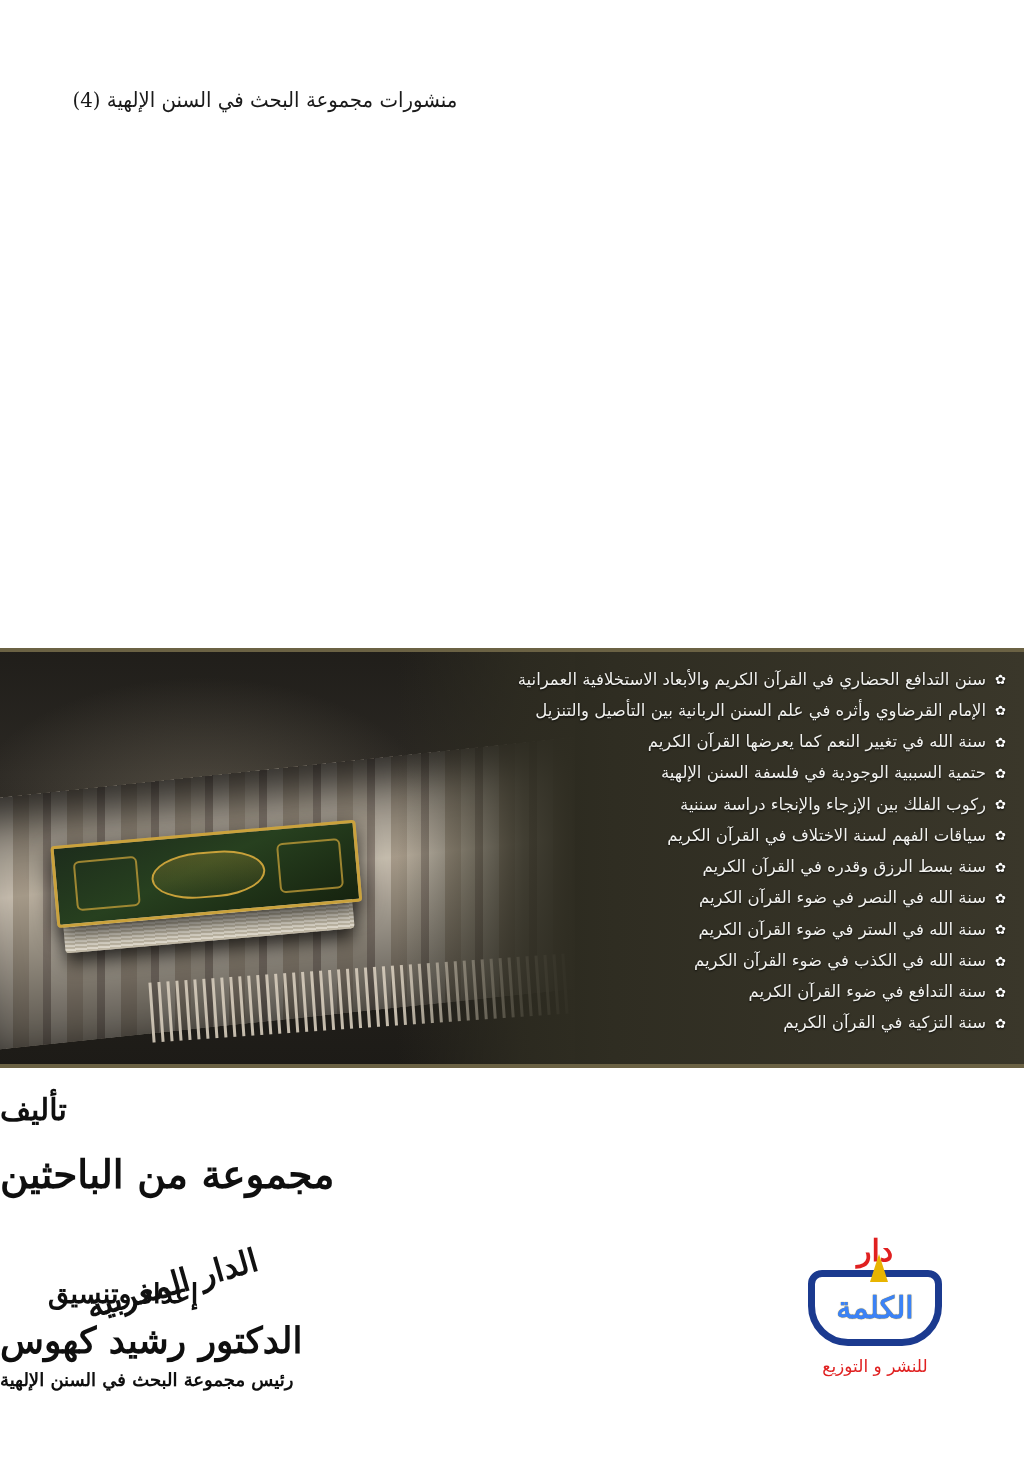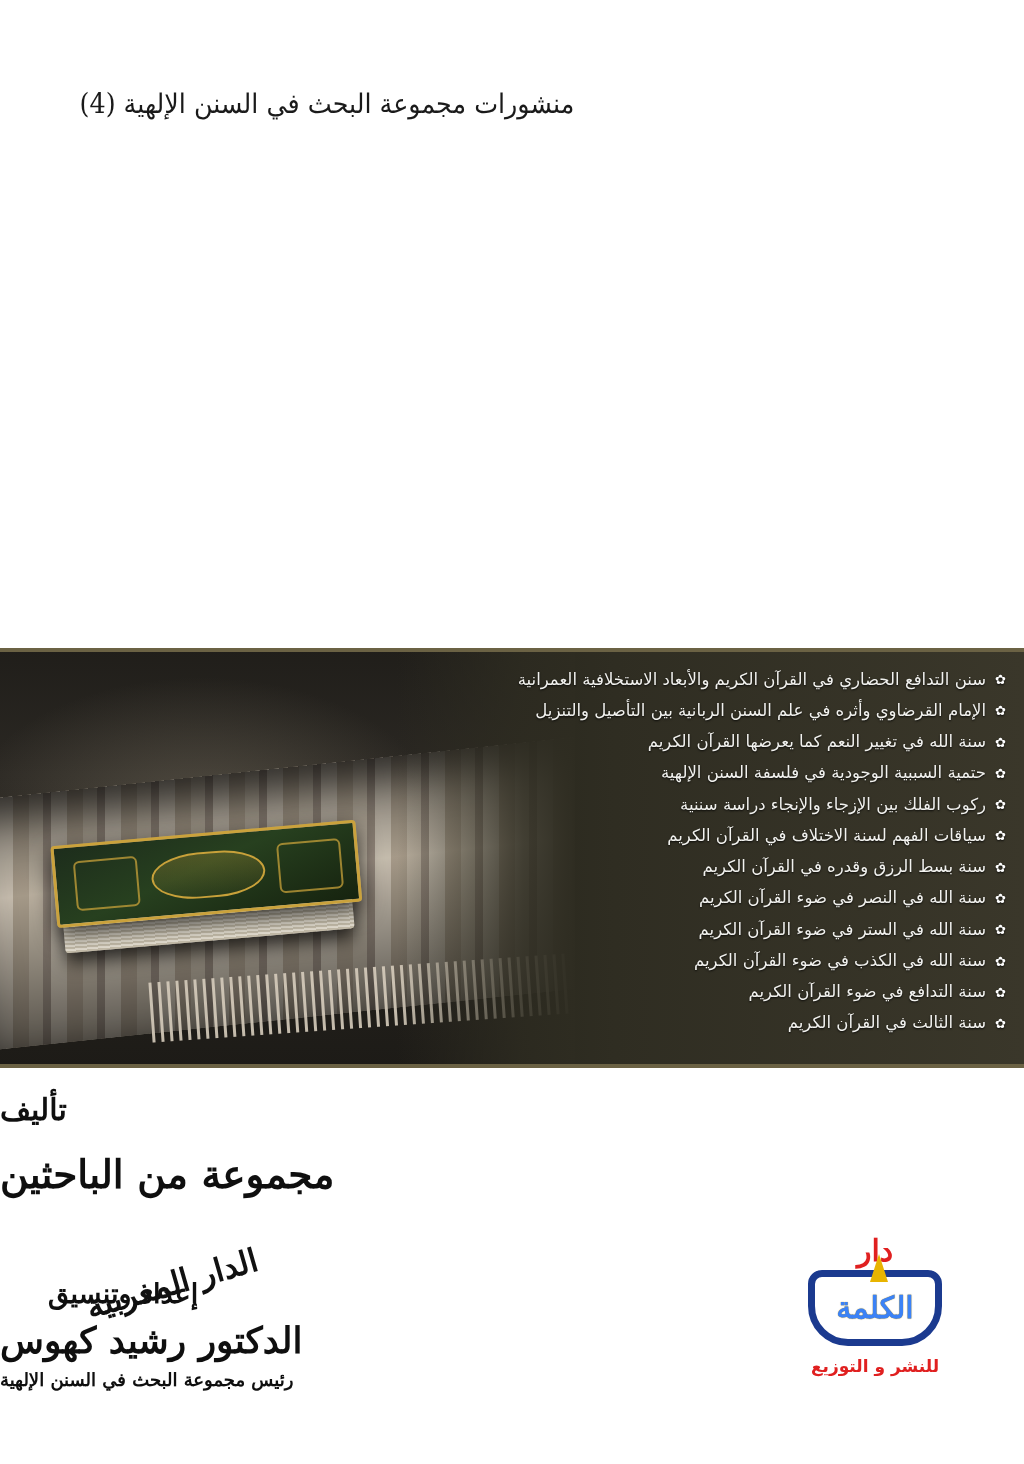--- a/index.html
+++ b/index.html
@@ -22,21 +22,21 @@
   }
 
   
   .series-line {
     position: absolute;
     top: 88px;
     left: 0;
     right: 40px;
     text-align: left;
     direction: rtl;
-    font-size: 27px;
+    font-size: 21px;
     color: #1a1a1a;
     font-family: "DejaVu Serif", "Liberation Serif", serif;
     letter-spacing: 0px;
     padding-left: 0;
   }
   .series-line .inner {
     display: inline-block;
     padding-right: 0;
     padding-left: 48px;
     transform: scaleX(0.94);
@@ -325,21 +325,21 @@
     top: -14px;
     width: 0;
     height: 0;
     border-left: 9px solid transparent;
     border-right: 9px solid transparent;
     border-bottom: 28px solid #e8b400;
   }
   .logo-bottom {
     margin-top: 4px;
     font-family: "DejaVu Sans", "Liberation Sans", sans-serif;
-    font-weight: bold;
+    font-weight: normal;
     font-size: 17px;
     color: #e02020;
   }
 
   
   .house-mark {
     position: absolute;
     top: 1262px;
     left: 88px;
     width: 190px;
@@ -423,21 +423,21 @@
         <div class="content-item">
           <span class="bullet">✿</span>
           <span class="content-text">سنة الله في الكذب في ضوء القرآن الكريم</span>
         </div>
         <div class="content-item">
           <span class="bullet">✿</span>
           <span class="content-text">سنة التدافع في ضوء القرآن الكريم</span>
         </div>
         <div class="content-item">
           <span class="bullet">✿</span>
-          <span class="content-text">سنة الثالث في القرآن الكريم</span>
+          <span class="content-text">سنة التزكية في القرآن الكريم</span>
         </div>
       </div>
   </div>
 
   <div class="credits">
     <div class="credit-line1">تأليف</div>
     <div class="credit-line2">مجموعة من الباحثين</div>
     <div class="credit-line3">إعداد وتنسيق</div>
     <div class="credit-line4">الدكتور رشيد كهوس</div>
     <div class="credit-line5">رئيس مجموعة البحث في السنن الإلهية</div>

